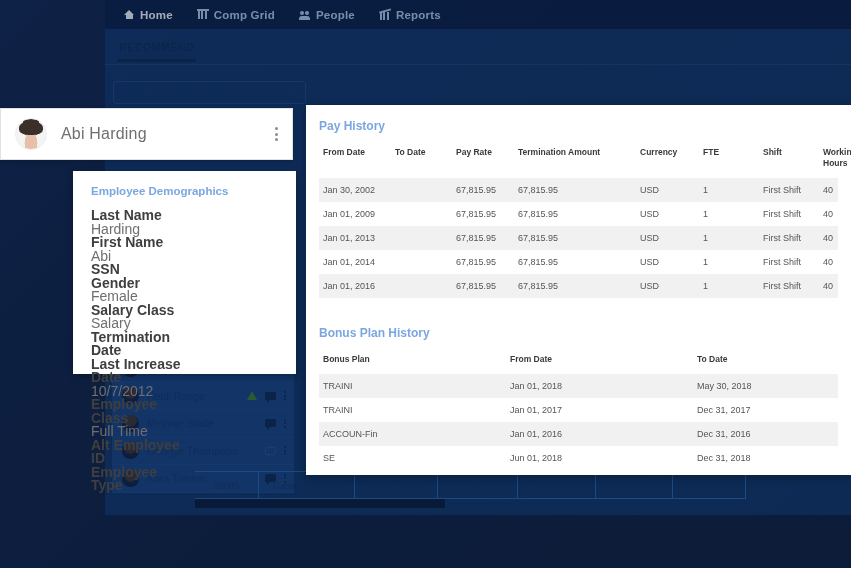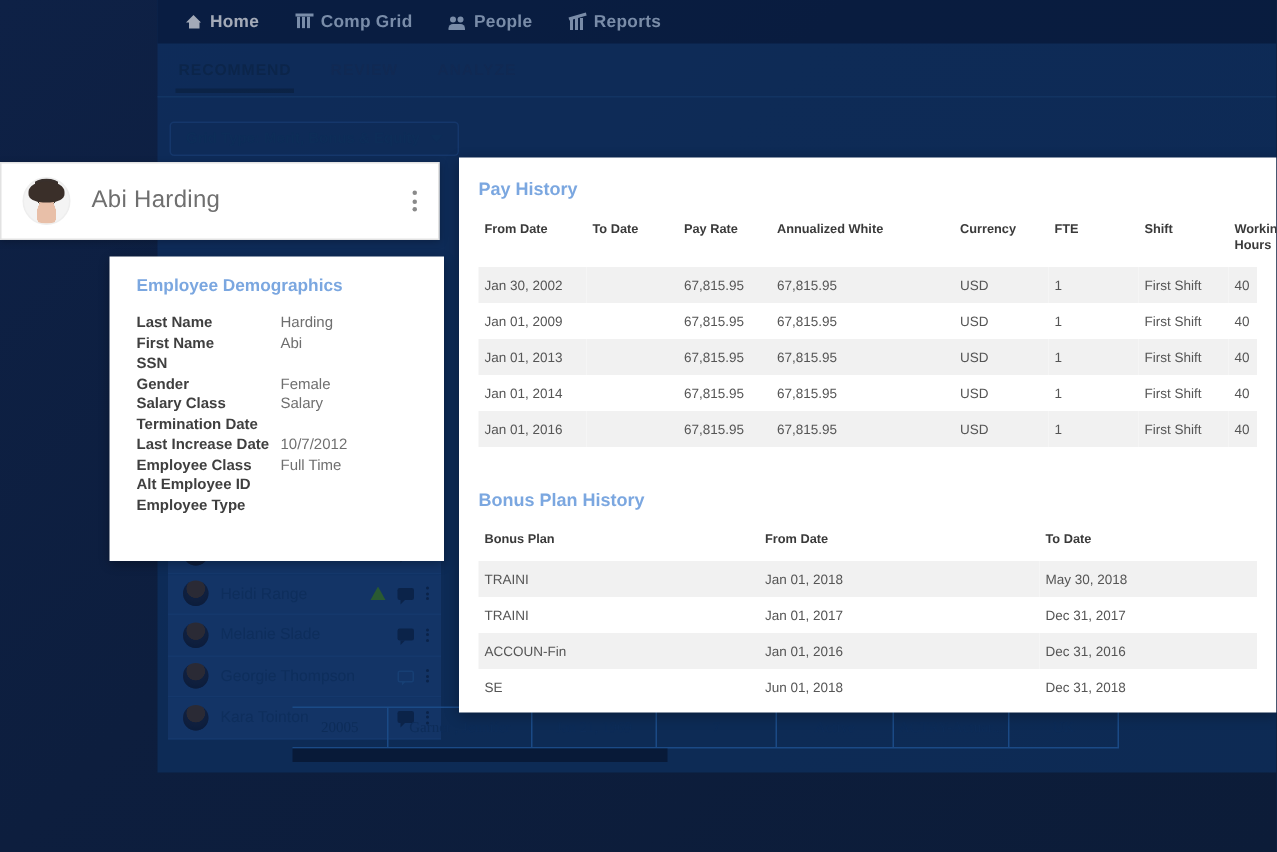--- a/index.html
+++ b/index.html
@@ -170,21 +170,21 @@
 
   
   .demo-card {
     position: absolute; left: 73px; top: 171px; width: 223px; height: 203px;
     background: #ffffff; box-shadow: 0 2px 7px rgba(0,0,0,.3);
     padding: 14px 18px;
   }
   .card-title {
     font-size: 11.5px; font-weight: bold; color: #7ba7e0; margin-bottom: 12px;
   }
-  .demo-row { display: flex; font-size: 10px; line-height: 13.5px; }
+  .demo-row { display: flex; font-size: 14px; line-height: 13.5px; flex-direction: column; }
   .demo-label { width: 96px; color: #3f3f3f; font-weight: bold; }
   .demo-value { color: #6f6f6f; }
 
   
   .right-card {
     position: absolute; left: 306px; top: 105px; width: 545px; height: 370px;
     background: #ffffff; box-shadow: 0 2px 9px rgba(0,0,0,.3);
     padding: 14px 13px 0 13px;
   }
   .sec-title {
@@ -372,21 +372,21 @@
 
   <div class="right-card">
 
     <div class="sec-title">Pay History</div>
     <table class="dt">
       <thead>
         <tr>
           <th class="pay-c0">From Date</th>
           <th class="pay-c1">To Date</th>
           <th class="pay-c2">Pay Rate</th>
-          <th class="pay-c3">Annualized White</th>
+          <th class="pay-c3">Termination Amount</th>
           <th class="pay-c4">Currency</th>
           <th class="pay-c5">FTE</th>
           <th class="pay-c6">Shift</th>
           <th class="pay-c7">Working Hours</th>
         </tr>
       </thead>
       <tbody>
         <tr class="alt">
           <td>Jan 30, 2002</td>
           <td></td>

